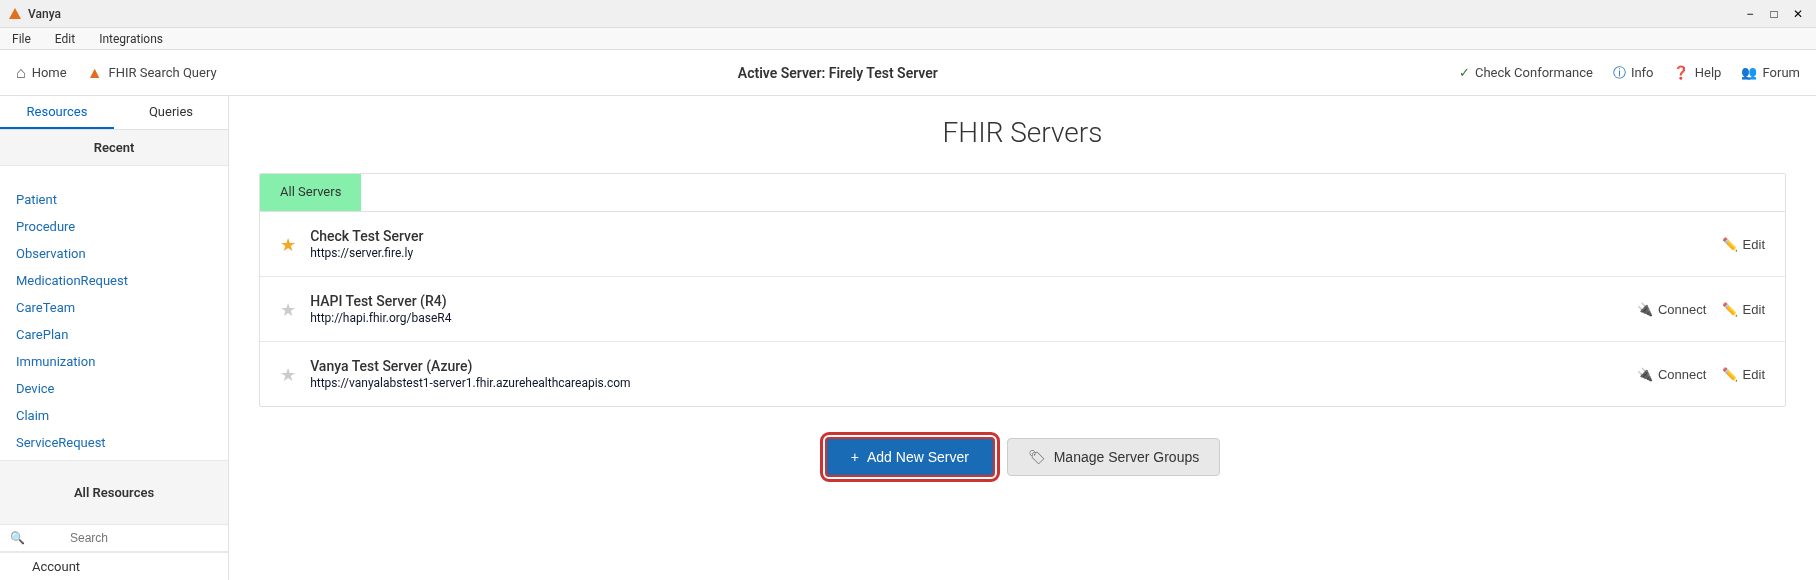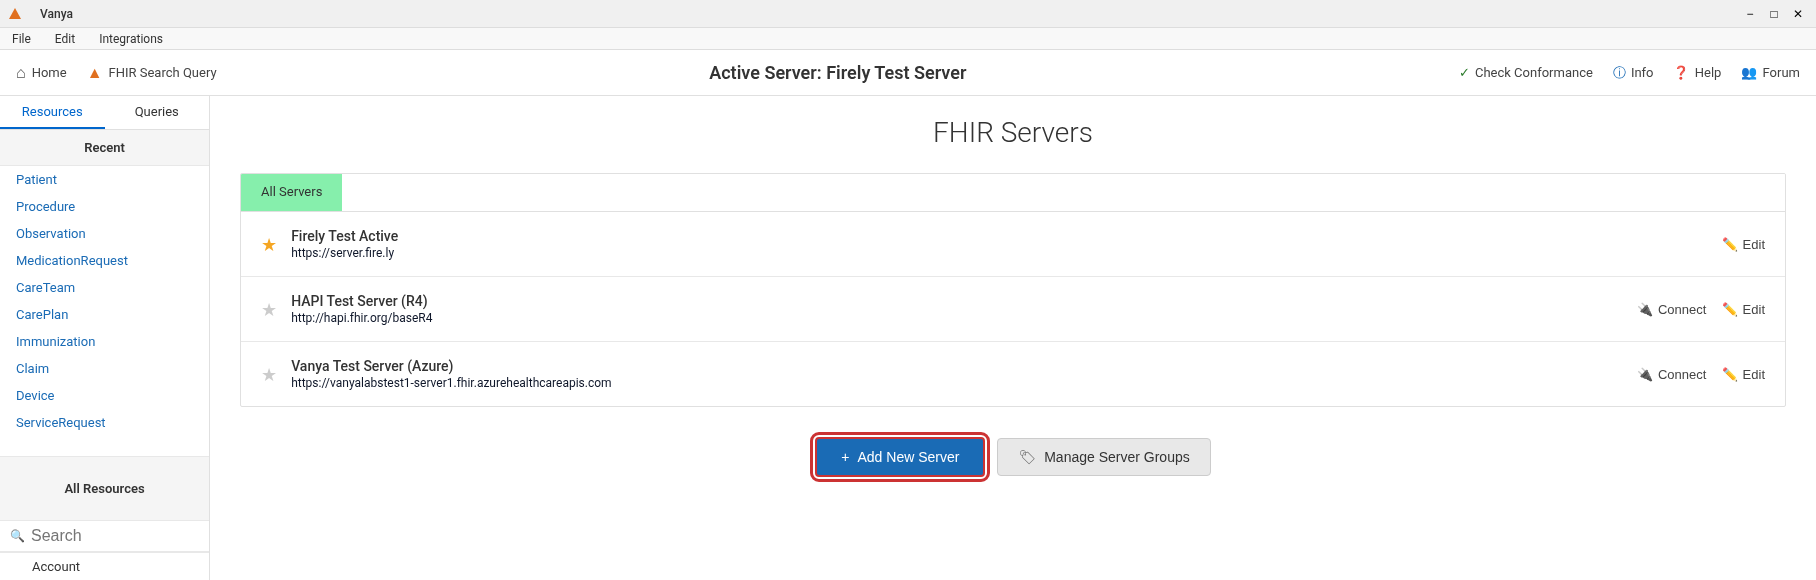--- a/index.html
+++ b/index.html
@@ -4,21 +4,21 @@
   <style>
     * { box-sizing: border-box; margin: 0; padding: 0; }
     body { font-family: -apple-system, BlinkMacSystemFont, 'Segoe UI', Roboto, sans-serif; font-size: 13px; color: #333; background: #fff; height: 580px; overflow: hidden; }
 
     
     .title-bar {
       display: flex; align-items: center; justify-content: space-between;
       height: 28px; background: #f0f0f0; padding: 0 8px;
       border-bottom: 1px solid #ddd; user-select: none;
     }
-    .title-bar-left { display: flex; align-items: center; gap: 18px; font-size: 12px; font-weight: 500; }
+    .title-bar-left { display: flex; align-items: center; gap: 6px; font-size: 12px; font-weight: 500; }
     .title-bar-logo { width: 14px; height: 14px; }
     .title-bar-controls { display: flex; gap: 4px; }
     .title-bar-btn { width: 20px; height: 20px; border: none; background: transparent; cursor: pointer; font-size: 12px; display: flex; align-items: center; justify-content: center; }
 
     
     .menu-bar {
       display: flex; align-items: center; gap: 16px;
       height: 22px; background: #f8f8f8; padding: 0 8px;
       border-bottom: 1px solid #ddd; font-size: 12px;
     }
@@ -27,41 +27,41 @@
     
     .top-nav {
       display: flex; align-items: center; height: 46px;
       background: #fff; border-bottom: 1px solid #e0e0e0;
       padding: 0 16px;
     }
     .top-nav-left { display: flex; align-items: center; gap: 20px; }
     .nav-link { display: flex; align-items: center; gap: 6px; font-size: 13px; color: #444; cursor: pointer; text-decoration: none; }
     .nav-home-icon { color: #555; font-size: 16px; }
     .nav-fhir-icon { color: #e07020; font-size: 16px; }
-    .top-nav-center { flex: 1; text-align: center; font-weight: 600; font-size: 18px; }
+    .top-nav-center { flex: 1; text-align: center; font-weight: 600; font-size: 14px; }
     .top-nav-right { display: flex; align-items: center; gap: 20px; }
     .top-nav-action { display: flex; align-items: center; gap: 5px; font-size: 13px; color: #444; cursor: pointer; }
     .check-icon { color: #2a7a2a; }
     .info-icon { color: #1a6bb5; }
 
     
     .main-layout { display: flex; height: calc(580px - 96px); }
 
     
-    .sidebar { width: 210px; border-right: 1px solid #e0e0e0; display: flex; flex-direction: column; overflow: hidden; }
+    .sidebar { width: 229px; border-right: 1px solid #e0e0e0; display: flex; flex-direction: column; overflow: hidden; }
     .sidebar-tabs { display: flex; border-bottom: 1px solid #e0e0e0; }
     .sidebar-tab { flex: 1; padding: 8px; text-align: center; font-size: 13px; cursor: pointer; border-bottom: 2px solid transparent; }
     .sidebar-tab.active { border-bottom: 2px solid #0066cc; color: #0066cc; }
     .sidebar-section-title { font-weight: 600; font-size: 13px; text-align: center; padding: 10px 8px; background: #f5f5f5; border-bottom: 1px solid #e8e8e8; }
-    .sidebar-items { overflow-y: auto; flex: 1; }
+    .sidebar-items { overflow-y: auto; flex: 1; margin-top: 20px; }
     .sidebar-item { padding: 6px 16px; font-size: 13px; cursor: pointer; color: #0066cc; }
     .sidebar-item.blue { color: #1a6bb5; }
     .all-resources-title { font-weight: 600; font-size: 13px; text-align: center; padding: 24px; background: #f5f5f5; border-top: 1px solid #e8e8e8; border-bottom: 1px solid #e8e8e8; }
     .search-box { display: flex; align-items: center; padding: 6px 10px; border-bottom: 1px solid #e8e8e8; gap: 6px; }
-    .search-box input { border: none; outline: none; font-size: 16px; width: 100%; color: #4c1d95; }
+    .search-box input { border: none; outline: none; font-size: 12px; width: 100%; color: #4c1d95; margin-left: 39px; }
     .search-icon-sidebar { color: #999; font-size: 12px; }
     .account-item { padding: 6px 32px; font-size: 13px; color: #333; border-top: 1px solid #e8e8e8; }
 
     
     .content { flex: 1; overflow-y: auto; padding: 20px 30px; }
     .page-title { font-size: 28px; font-weight: 300; text-align: center; margin-bottom: 24px; color: #333; }
 
     
     .server-card { border: 1px solid #e0e0e0; border-radius: 2px; overflow: hidden; }
     .server-tabs { display: flex; border-bottom: 1px solid #e0e0e0; background: #fff; }
@@ -160,22 +160,22 @@
     <div class="sidebar-section-title">Recent</div>
     <div class="sidebar-items">
 
     <div class="sidebar-item blue">Patient</div>
         <div class="sidebar-item blue">Procedure</div>
         <div class="sidebar-item blue">Observation</div>
         <div class="sidebar-item blue">MedicationRequest</div>
         <div class="sidebar-item blue">CareTeam</div>
         <div class="sidebar-item blue">CarePlan</div>
         <div class="sidebar-item blue">Immunization</div>
+        <div class="sidebar-item blue">Device</div>
         <div class="sidebar-item blue">Claim</div>
-        <div class="sidebar-item blue">Device</div>
         <div class="sidebar-item blue">ServiceRequest</div>
       </div>
     <div class="all-resources-title">All Resources</div>
     <div class="search-box">
       <span class="search-icon-sidebar">🔍</span>
       <input type="text" placeholder="Search" style="">
     </div>
     <div class="account-item">Account</div>
   </div>
 
@@ -184,21 +184,21 @@
 
     <div class="server-card">
       <div class="server-tabs">
         <div class="server-tab active">All Servers</div>
       </div>
       <div>
 
       <div class="server-row">
             <span class="star-icon">★</span>
             <div class="server-info">
-              <div class="server-name">Firely Test Active</div>
+              <div class="server-name">Check Test Server</div>
               <div class="server-url">https://server.fire.ly</div>
             </div>
             <div class="server-actions">
               <button class="action-btn">
                 <span style="font-size: 13px;">✏️</span>
                 <span>Edit</span>
               </button>
             </div>
           </div>
           <div class="server-row">

